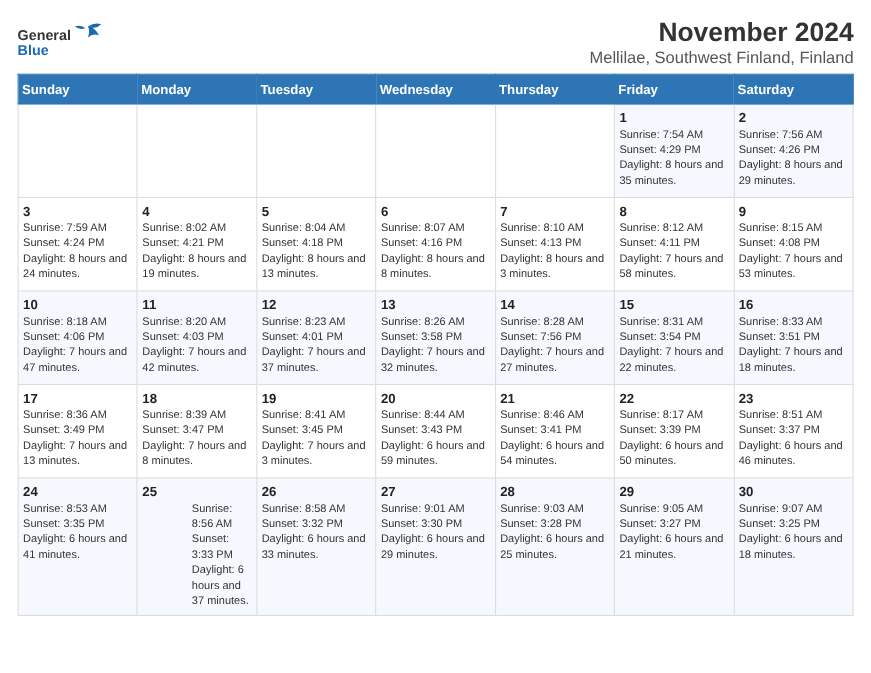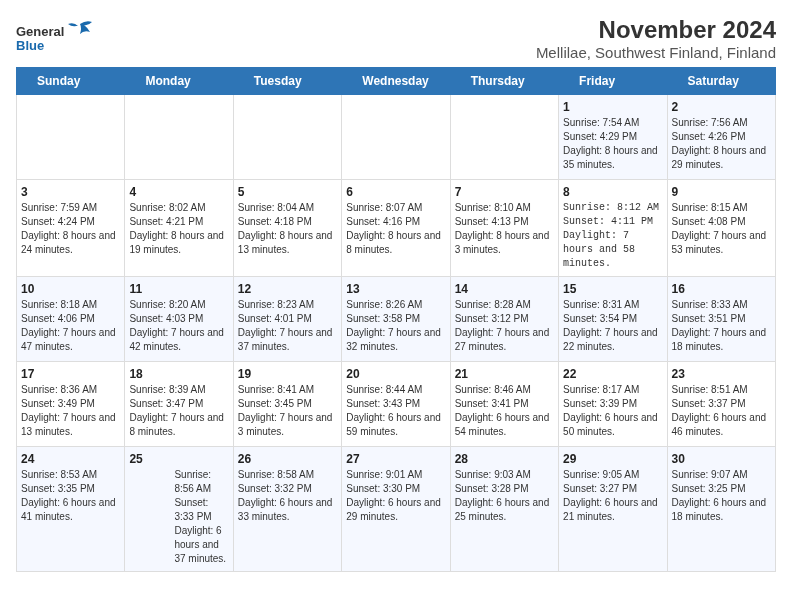--- a/index.html
+++ b/index.html
@@ -41,21 +41,21 @@
     table {
       width: 100%;
       border-collapse: collapse;
       table-layout: fixed;
     }
     thead tr th {
       background-color: #2e75b6;
       color: #fff;
       font-size: 12px;
       font-weight: bold;
-      padding: 6px 20px;
+      padding: 6px 3px;
       text-align: left;
       border: 1px solid #2e75b6;
     }
     tbody tr {
       background: #fff;
     }
     tbody tr:nth-child(odd) {
       background: #f5f8ff;
     }
     tbody td {
@@ -161,21 +161,21 @@
 Daylight: 8 hours and 8 minutes.</div>
         </td>
         <td>
           <span class="day-number">7</span>
           <div class="cell-content" style="white-space: pre-line;">Sunrise: 8:10 AM
 Sunset: 4:13 PM
 Daylight: 8 hours and 3 minutes.</div>
         </td>
         <td>
           <span class="day-number">8</span>
-          <div class="cell-content" style="white-space: pre-line; font-family: Liberation Mono, monospace;">Sunrise: 8:12 AM
+          <div class="cell-content" style="white-space: pre-line;">Sunrise: 8:12 AM
 Sunset: 4:11 PM
 Daylight: 7 hours and 58 minutes.</div>
         </td>
         <td>
           <span class="day-number">9</span>
           <div class="cell-content" style="white-space: pre-line;">Sunrise: 8:15 AM
 Sunset: 4:08 PM
 Daylight: 7 hours and 53 minutes.</div>
         </td>
       </tr>
@@ -200,21 +200,21 @@
         </td>
         <td>
           <span class="day-number">13</span>
           <div class="cell-content" style="white-space: pre-line;">Sunrise: 8:26 AM
 Sunset: 3:58 PM
 Daylight: 7 hours and 32 minutes.</div>
         </td>
         <td>
           <span class="day-number">14</span>
           <div class="cell-content" style="white-space: pre-line;">Sunrise: 8:28 AM
-Sunset: 3:12 PM
+Sunset: 7:56 PM
 Daylight: 7 hours and 27 minutes.</div>
         </td>
         <td>
           <span class="day-number">15</span>
           <div class="cell-content" style="white-space: pre-line;">Sunrise: 8:31 AM
 Sunset: 3:54 PM
 Daylight: 7 hours and 22 minutes.</div>
         </td>
         <td>
           <span class="day-number">16</span>

